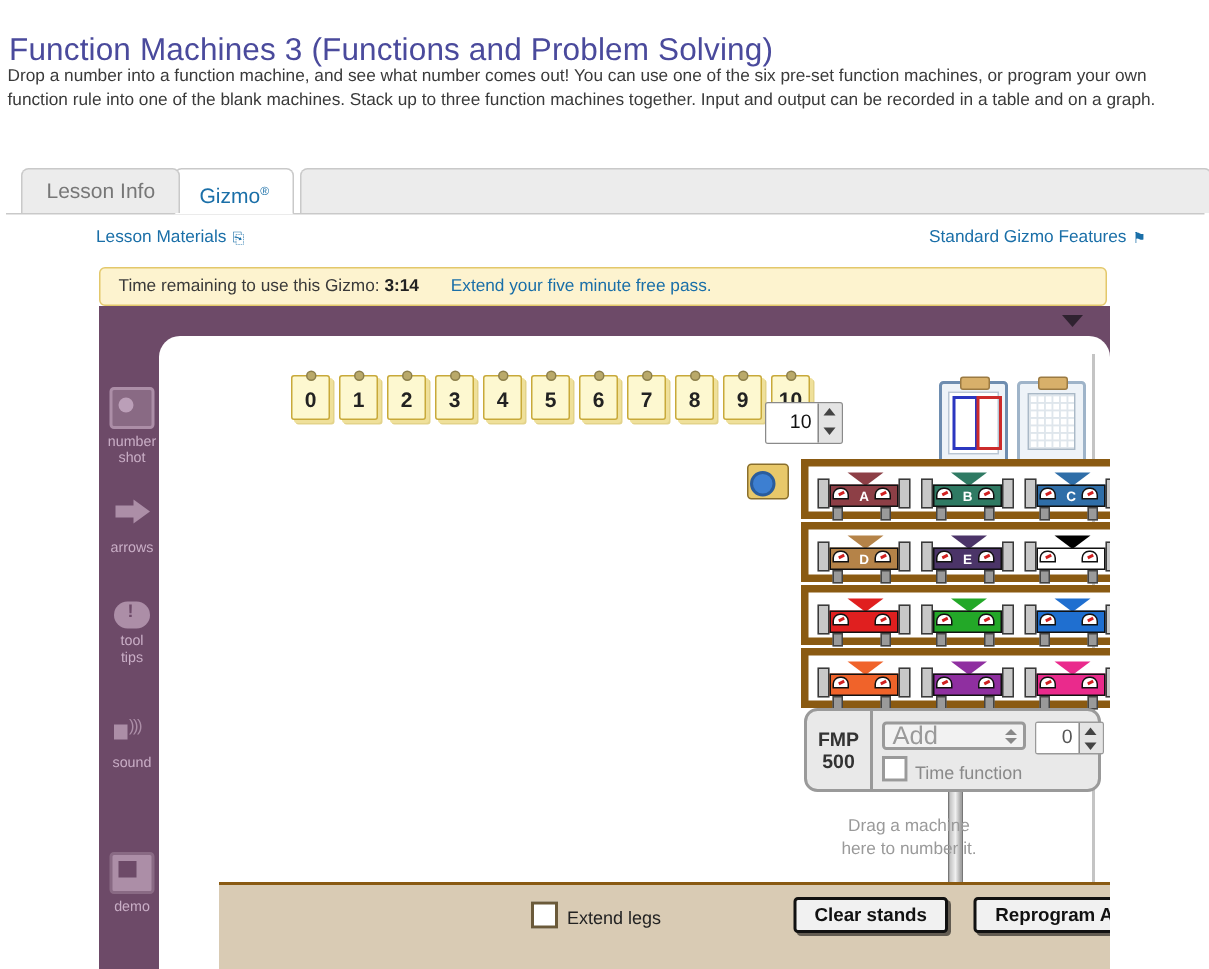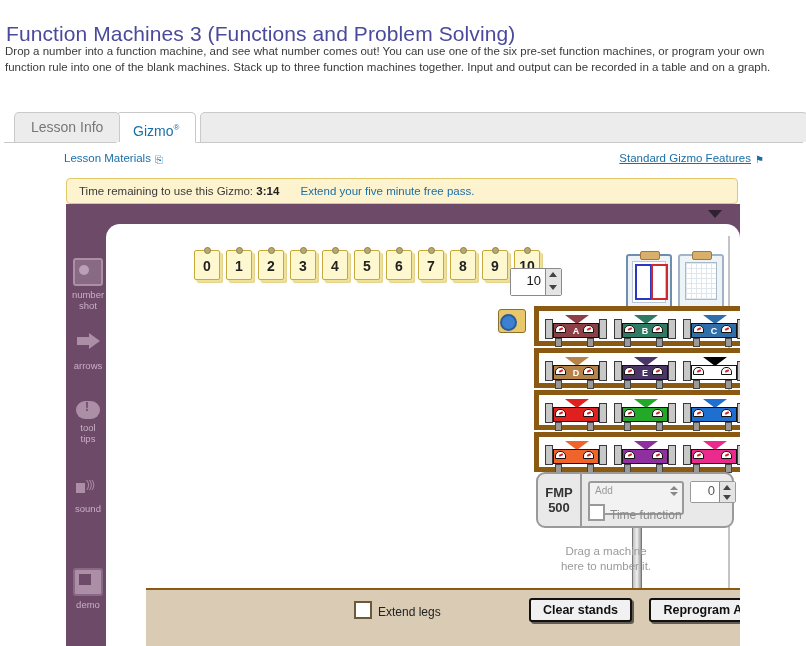--- a/index.html
+++ b/index.html
@@ -46,21 +46,21 @@
     border-radius:5px 5px 0 0;
   }
 
   
   .linkrow{position:absolute;left:0;top:150px;width:806px;height:22px;}
   .lnk{
     position:absolute;font-size:11.5px;color:#1a6fa8;cursor:pointer;
     text-decoration:none;
   }
   .lnk.left{left:64px;top:2px;}
-  .lnk.right{right:40px;top:2px;text-decoration:underline;}
+  .lnk.right{right:40px;top:2px;}
   .lnkicon{
     display:inline-block;width:11px;height:11px;margin-left:4px;
     vertical-align:-1px;color:#1a6fa8;font-size:10px;line-height:11px;
   }
 
   
   .timer{
     position:absolute;left:66px;top:178px;width:670px;height:24px;
     background:#fdf3cf;border:1px solid #e3c86b;border-radius:4px;
     line-height:24px;font-size:11.5px;color:#3a3a3a;
@@ -225,23 +225,23 @@
     background:#e9e9e9;border:2px solid #9a9a9a;border-radius:9px;
     box-sizing:border-box;
   }
   .fmp-tag{
     position:absolute;left:0;top:0;width:42px;height:52px;
     border-right:2px solid #9a9a9a;
     display:flex;flex-direction:column;align-items:center;justify-content:center;
     font-size:13px;font-weight:bold;color:#333;line-height:15px;
   }
   .fmp-select{
-    position:absolute;left:50px;top:7px;width:96px;height:34px;
+    position:absolute;left:50px;top:7px;width:96px;height:19px;
     background:#f2f2f2;border:2px solid #9a9a9a;border-radius:3px;
-    font-size:10px;color:#9a9a9a;line-height:16px;padding-left:5px;
+    font-size:17px;color:#9a9a9a;line-height:16px;padding-left:5px;
     box-sizing:border-box;cursor:pointer;
   }
   .fmp-select .sarr{
     position:absolute;right:3px;top:1px;width:11px;height:14px;
     display:flex;flex-direction:column;justify-content:center;align-items:center;
   }
   .fmp-select .sarr i{display:block;width:0;height:0;border-left:4px solid transparent;border-right:4px solid transparent;}
   .fmp-select .sarr i.u{border-bottom:4px solid #888;margin-bottom:2px;}
   .fmp-select .sarr i.d{border-top:4px solid #888;}
   #fmp-spinner{left:152px;top:7px;height:20px;border-color:#9a9a9a;}

